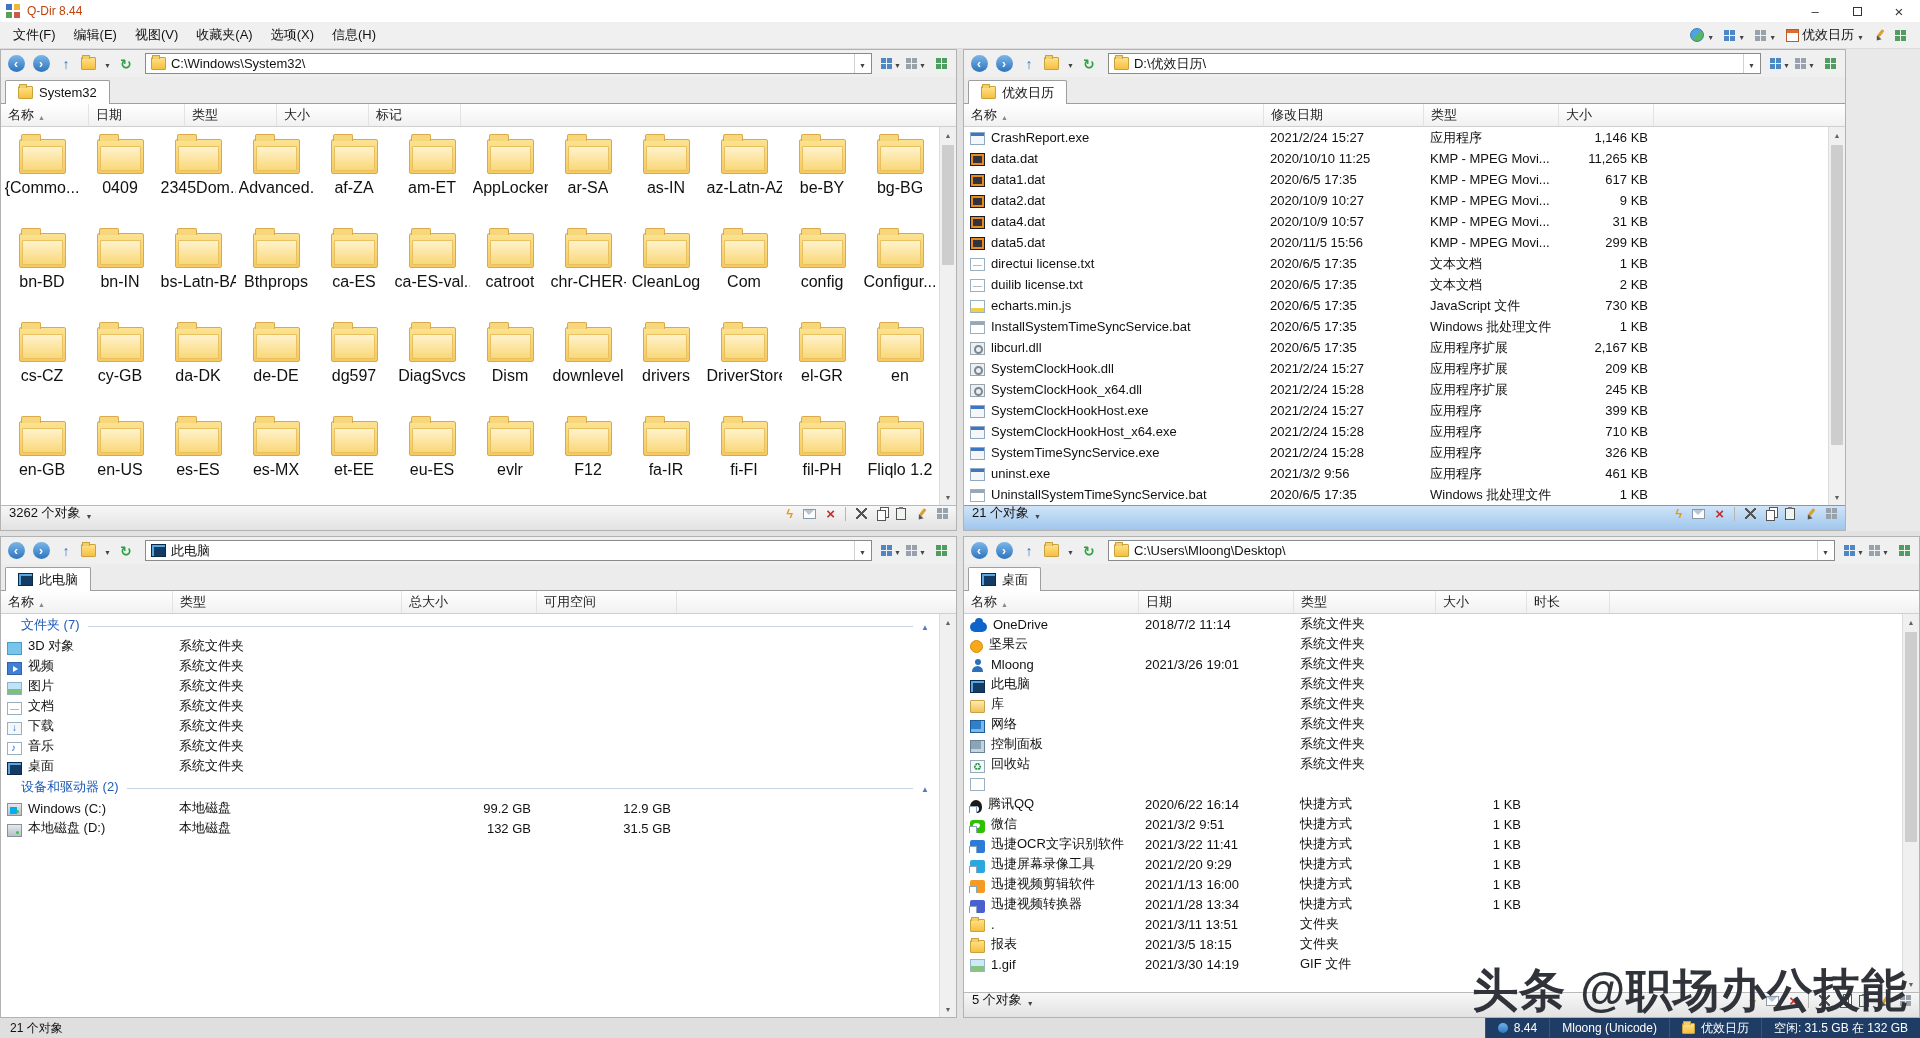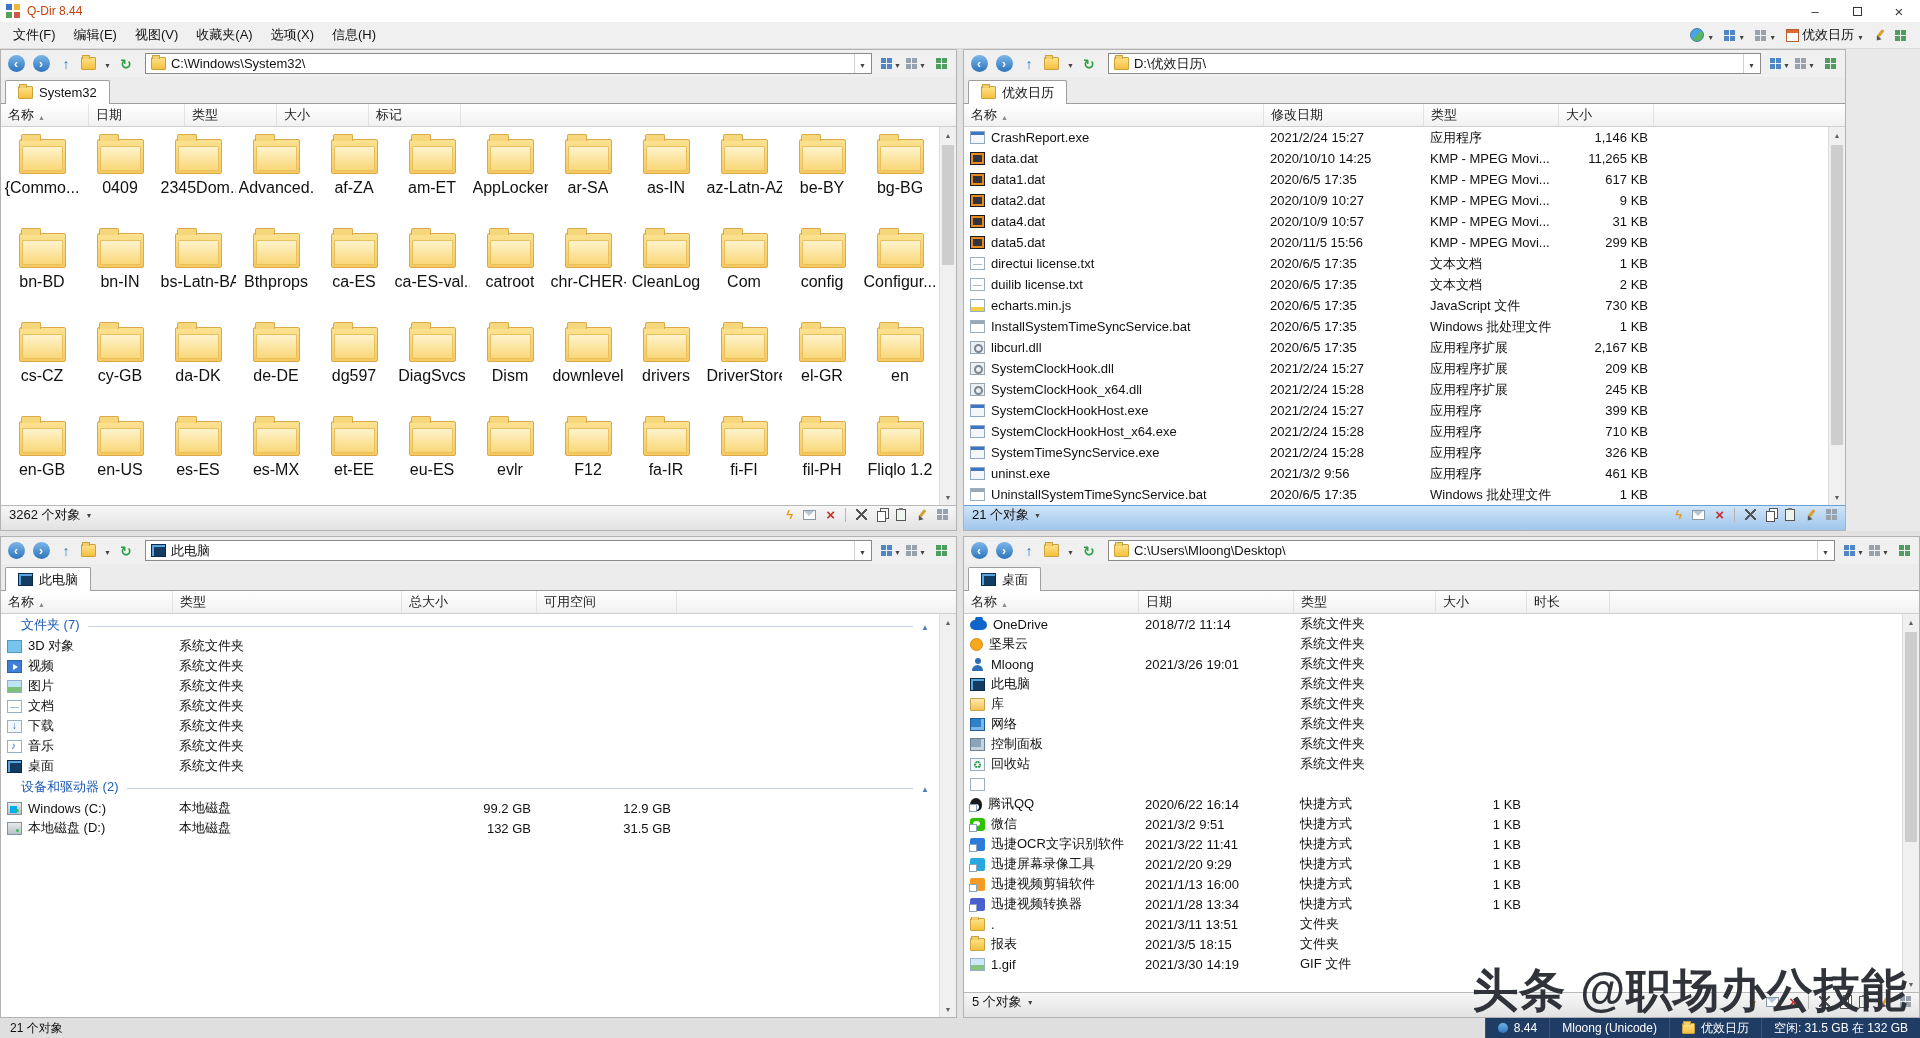--- a/index.html
+++ b/index.html
@@ -129,33 +129,33 @@
 .icell{display:flex;flex-direction:column;align-items:center;padding-top:9px;overflow:hidden}
 .folder-lg{width:47px;height:35px;position:relative;background:linear-gradient(#fce291,#f7c95e);border:1px solid #d9a94c;border-radius:2px;margin-bottom:5px;flex:none}
 .folder-lg::before{content:"";position:absolute;top:-6px;left:1px;width:18px;height:6px;background:#f6d77c;border:1px solid #d9a94c;border-bottom:none;border-radius:2px 2px 0 0}
 .folder-lg::after{content:"";position:absolute;left:2px;right:2px;bottom:2px;height:23px;background:linear-gradient(#fff3cd,#f9d879);border:1px solid #e8c05e;border-radius:1px}
 .ilabel{font-size:16px;max-width:75px;white-space:nowrap;overflow:hidden;text-align:center}
 
 
 .row{display:flex;align-items:center;height:21px}
 .p-br .row,.p-bl .row{height:20px}
 .cell{padding:0 6px;white-space:nowrap;overflow:hidden;font-size:13px;flex:none}
-.c-name{display:flex;align-items:center}
+.c-name{display:flex;align-items:flex-end}
 .num{text-align:right;display:block}
 .p-tr .c-name{width:300px}.p-tr .c-date{width:160px}.p-tr .c-type{width:135px}.p-tr .c-size{width:95px}
 .p-br .c-name{width:175px}.p-br .c-date{width:155px}.p-br .c-type{width:142px}.p-br .c-size{width:91px}.p-br .c-len{width:83px}
 .p-bl .c-name{width:172px}.p-bl .c-type{width:229px}.p-bl .c-total{width:135px}.p-bl .c-free{width:140px}
 
 .group-row{display:flex;align-items:center;height:22px;padding:0 10px 0 20px;gap:8px}
 .group-label{color:#1f5bb5;font-size:13px;white-space:nowrap}
 .group-line{flex:1;border-top:1px solid #c8d4e4;margin-top:2px}
 .group-ch::before{content:"▲";font-size:8px;color:#4f7ec0}
 
 
-.panestatus{height:25px;display:flex;align-items:flex-start;background:linear-gradient(#f7f7f7,#e2e2e2);border-top:1px solid #b9b9b9;padding:0 8px;gap:5px;flex:none}
+.panestatus{height:25px;display:flex;align-items:flex-end;background:linear-gradient(#f7f7f7,#e2e2e2);border-top:1px solid #b9b9b9;padding:8px 8px;gap:5px;flex:none}
 .panestatus.active{background:linear-gradient(#cfe4f8,#9fc6ec);border-top:1px solid #6b9fd4}
 .pcount{font-size:13px}
 .sticons{margin-left:auto;display:flex;align-items:center;gap:10px}
 .ssep{width:1px;height:14px;background:#b5b5b5}
 
 
 .vscroll{position:absolute;top:0;right:0;bottom:0;width:17px;background:#f0f0f0;border-left:1px solid #dcdcdc;display:flex;flex-direction:column}
 .sarrow{height:16px;display:flex;align-items:center;justify-content:center}
 .sarrow.up::before{content:"▲";font-size:7px;color:#606060}
 .sarrow.down::before{content:"▼";font-size:7px;color:#606060}
@@ -624,21 +624,21 @@
           <span class="cell c-date">2021/2/24 15:27</span>
           <span class="cell c-type">应用程序</span>
           <span class="cell c-size num">1,146 KB</span>
         </div>
 
         <div class="row">
           <span class="cell c-name">
             <span class="fi ic-dat"></span>
             <span>data.dat</span>
           </span>
-          <span class="cell c-date">2020/10/10 14:25</span>
+          <span class="cell c-date">2020/10/10 11:25</span>
           <span class="cell c-type">KMP - MPEG Movi...</span>
           <span class="cell c-size num">11,265 KB</span>
         </div>
 
         <div class="row">
           <span class="cell c-name">
             <span class="fi ic-dat"></span>
             <span>data1.dat</span>
           </span>
           <span class="cell c-date">2020/6/5 17:35</span>

